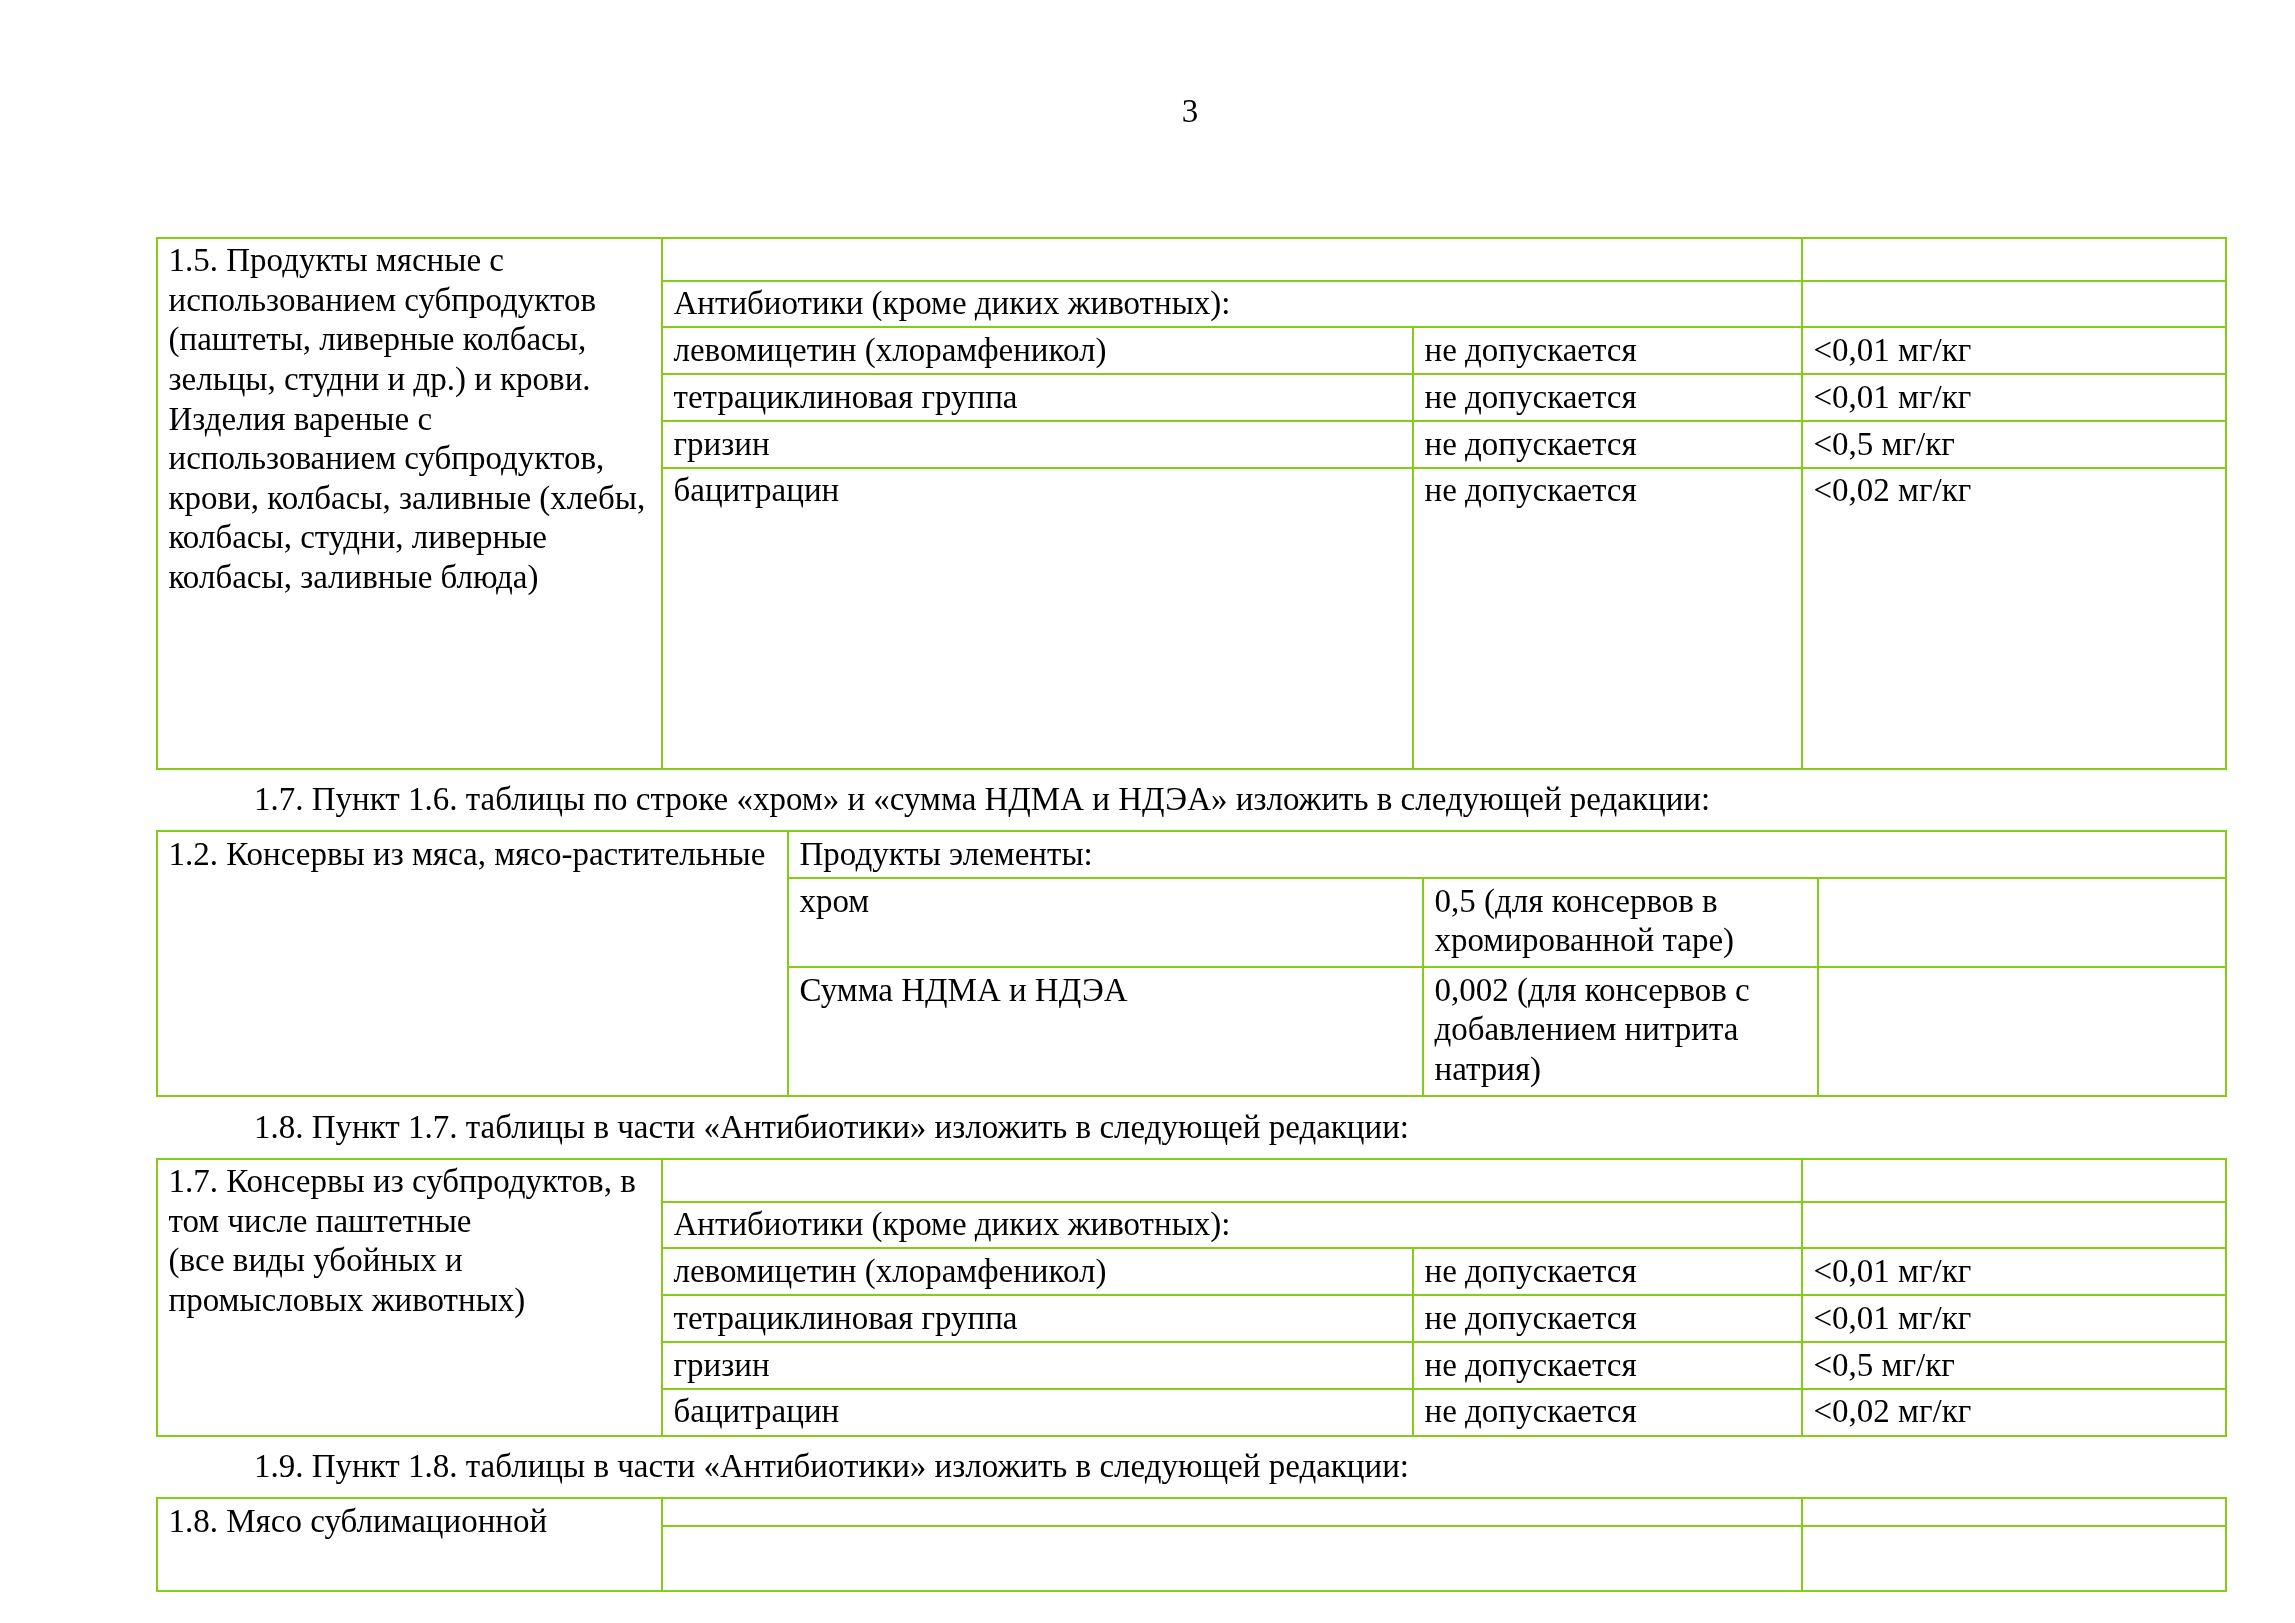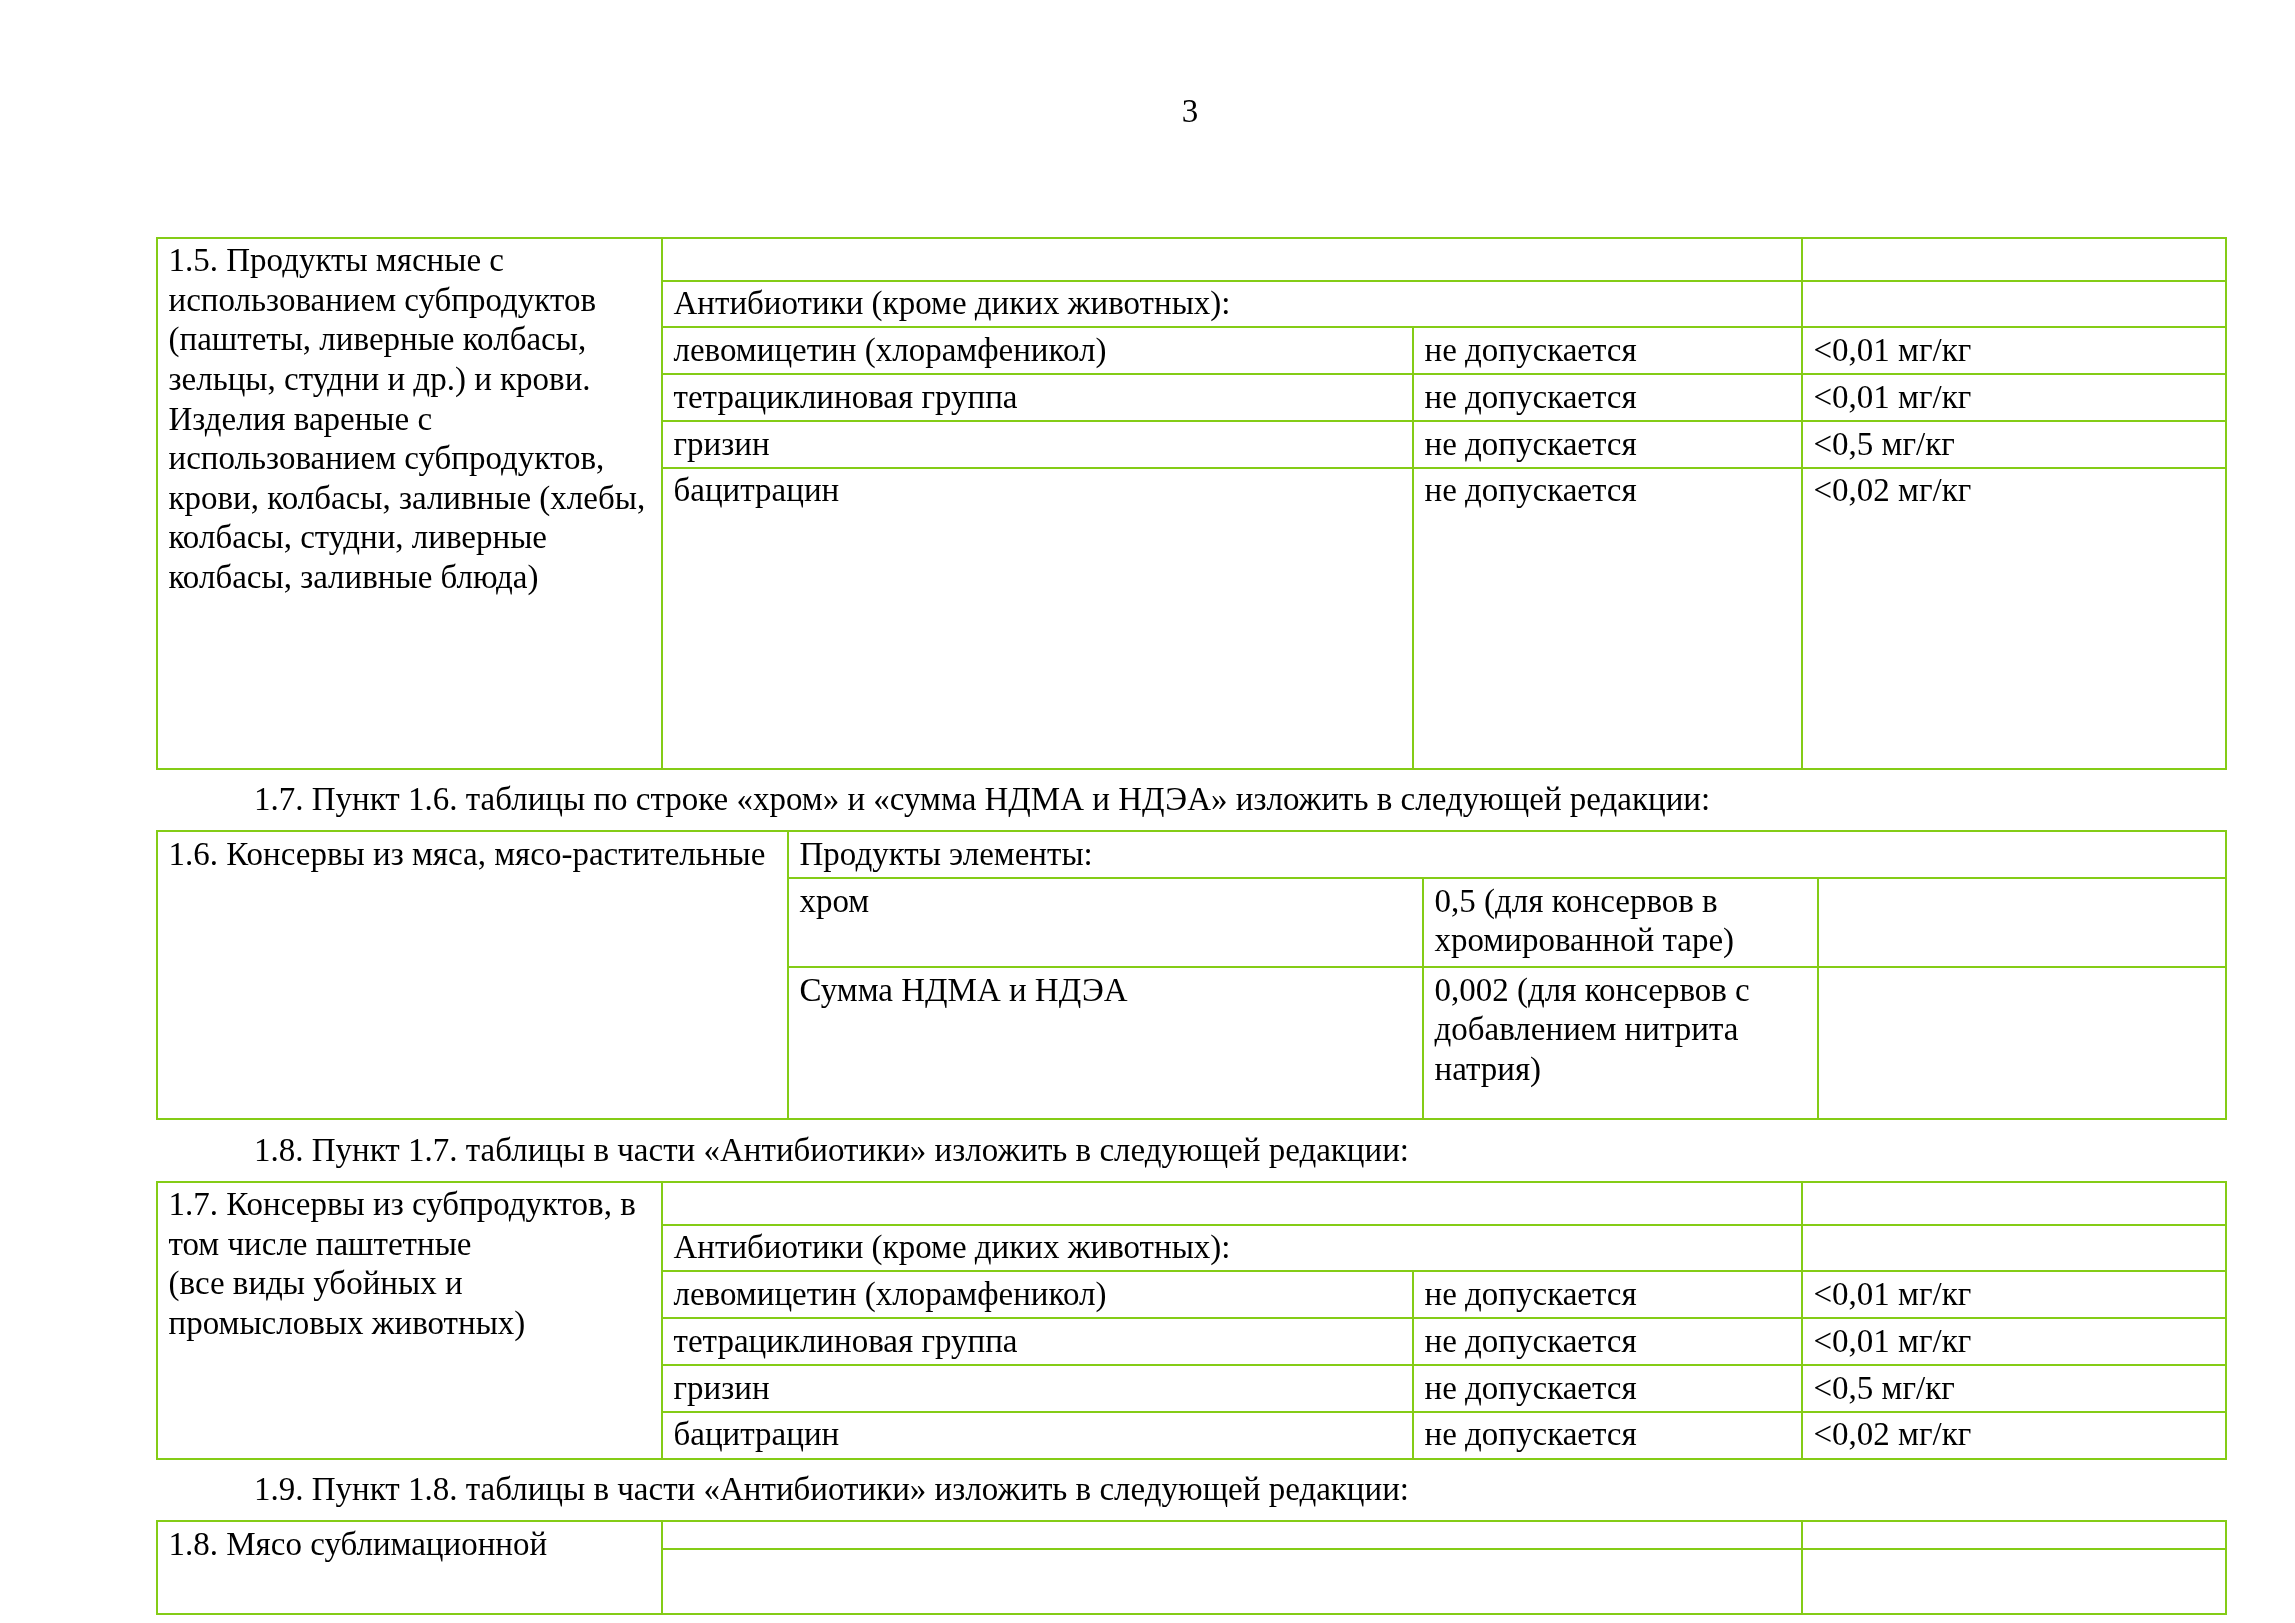--- a/index.html
+++ b/index.html
@@ -38,21 +38,21 @@
     padding-left: 98px;
     margin: 10.5px 0 10.5px 0;
   }
   .pre-line { white-space: pre-line; }
   
   tr.r-empty    { height: 43px; }
   tr.r-header   { height: 39px; }
   tr.r-data     { height: 28px; }
   tr.r-tall     { height: 301px; }
   tr.r-2line    { height: 89px; }
-  tr.r-3line    { height: 152px; padding-left: 6px; }
+  tr.r-3line    { height: 129px; padding-left: 6px; }
   tr.r-cut      { height: 65px; }
 </style>
 </head>
 <body>
 
 <div class="content">
 
   <div class="page-number">3</div>
 
   <table>
@@ -99,21 +99,21 @@
 
   <table>
     <colgroup>
       <col style="width:631px">
         <col style="width:635px">
         <col style="width:395px">
         <col style="width:408px">
     </colgroup>
     <tbody>
       <tr class="r-data">
-        <td rowspan="3">1.6. Консервы из мяса, мясо-растительные</td>
+        <td rowspan="3">1.2. Консервы из мяса, мясо-растительные</td>
         <td colspan="3">Продукты элементы:</td>
       </tr>
       <tr class="r-2line">
         <td>хром</td>
         <td>0,5 (для консервов в хромированной таре)</td>
         <td></td>
       </tr>
       <tr class="r-3line">
         <td>Сумма НДМА и НДЭА</td>
         <td>0,002 (для консервов с добавлением нитрита натрия)</td>

